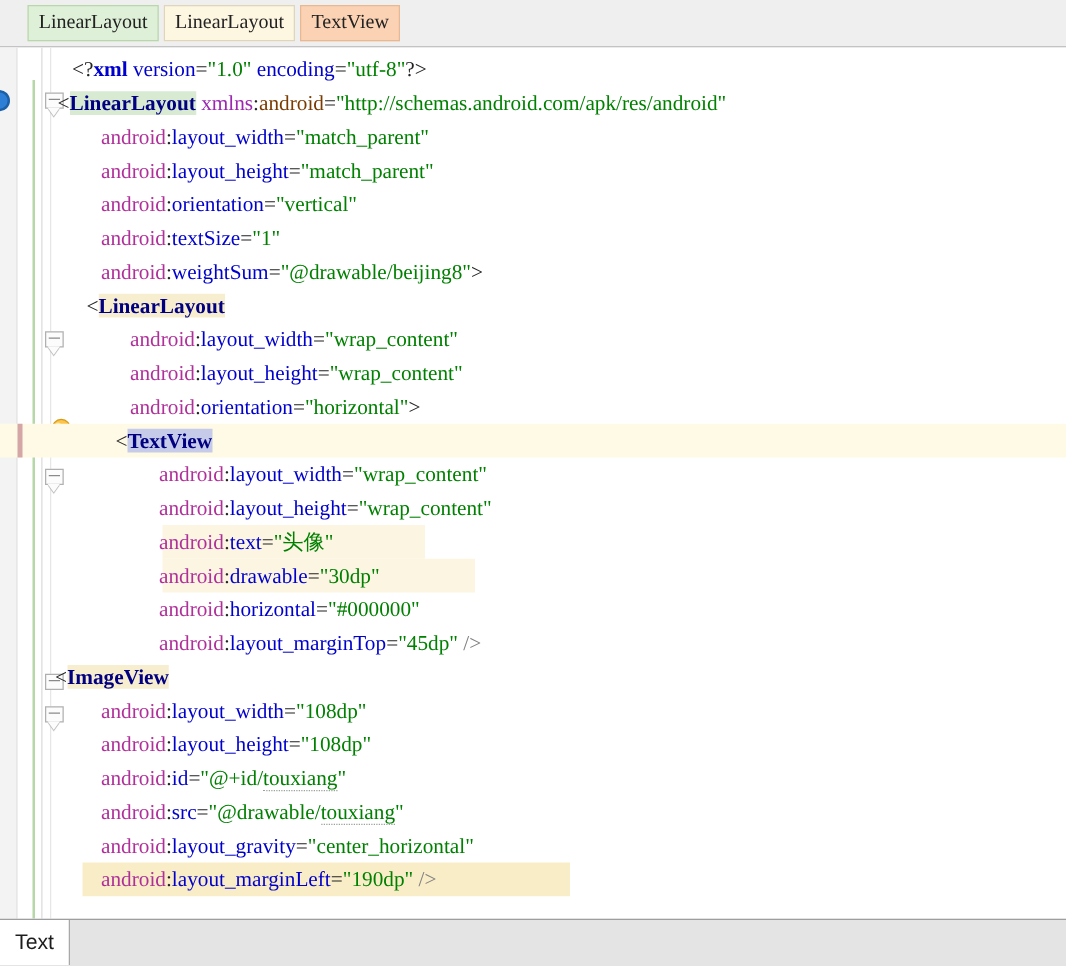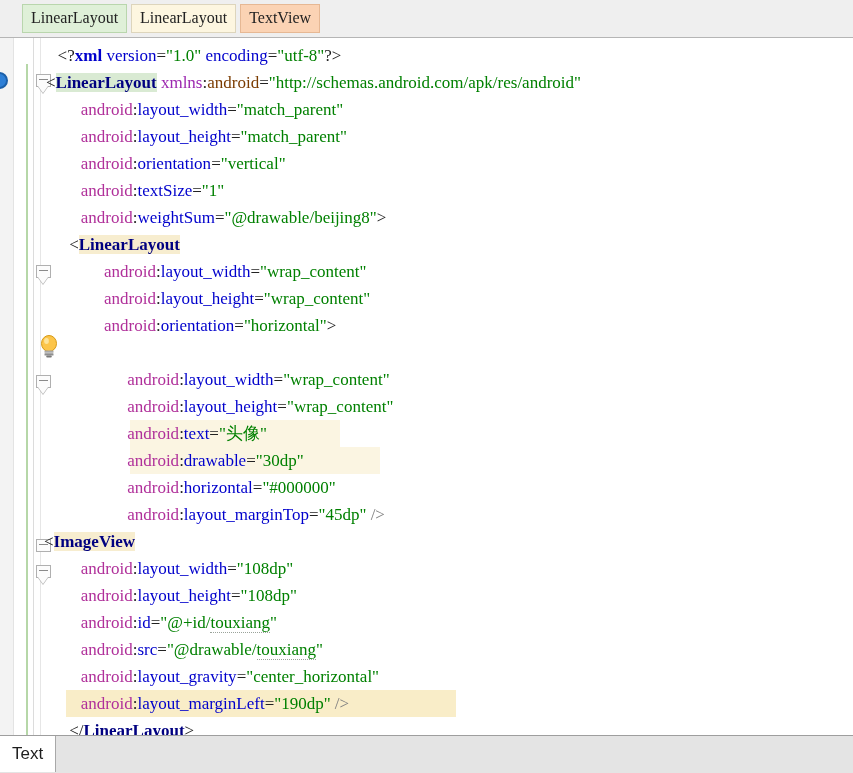--- a/index.html
+++ b/index.html
@@ -274,34 +274,34 @@
         <div class="line" style="top: 31px;"><div class="code-text" style="padding-left: 46px;"><span class="t-punct">&lt;</span><span class="t-tag hl-tagmatch">LinearLayout</span><span class="t-punct"> </span><span class="t-ns">xmlns</span><span class="t-punct">:</span><span class="t-ns-dark">android</span><span class="t-punct">=</span><span class="t-string">"http://schemas.android.com/apk/res/android"</span></div></div>
         <div class="line" style="top: 58px;"><div class="code-text" style="padding-left: 80.8px;"><span class="t-prefix">android</span><span class="t-punct">:</span><span class="t-attr">layout_width</span><span class="t-punct">=</span><span class="t-string">"match_parent"</span></div></div>
         <div class="line" style="top: 85px;"><div class="code-text" style="padding-left: 80.8px;"><span class="t-prefix">android</span><span class="t-punct">:</span><span class="t-attr">layout_height</span><span class="t-punct">=</span><span class="t-string">"match_parent"</span></div></div>
         <div class="line" style="top: 112px;"><div class="code-text" style="padding-left: 80.8px;"><span class="t-prefix">android</span><span class="t-punct">:</span><span class="t-attr">orientation</span><span class="t-punct">=</span><span class="t-string">"vertical"</span></div></div>
         <div class="line" style="top: 139px;"><div class="code-text" style="padding-left: 80.8px;"><span class="t-prefix">android</span><span class="t-punct">:</span><span class="t-attr">textSize</span><span class="t-punct">=</span><span class="t-string">"1"</span></div></div>
         <div class="line" style="top: 166px;"><div class="code-text" style="padding-left: 80.8px;"><span class="t-prefix">android</span><span class="t-punct">:</span><span class="t-attr">weightSum</span><span class="t-punct">=</span><span class="t-string">"@drawable/beijing8"</span><span class="t-punct">&gt;</span></div></div>
         <div class="line" style="top: 193px; text-decoration: underline;"><div class="code-text" style="padding-left: 69.2px;"><span class="t-punct">&lt;</span><span class="t-tag hl-token">LinearLayout</span></div></div>
         <div class="line" style="top: 220px;"><div class="code-text" style="padding-left: 104px;"><span class="t-prefix">android</span><span class="t-punct">:</span><span class="t-attr">layout_width</span><span class="t-punct">=</span><span class="t-string">"wrap_content"</span></div></div>
         <div class="line" style="top: 247px;"><div class="code-text" style="padding-left: 104px;"><span class="t-prefix">android</span><span class="t-punct">:</span><span class="t-attr">layout_height</span><span class="t-punct">=</span><span class="t-string">"wrap_content"</span></div></div>
         <div class="line" style="top: 274px;"><div class="code-text" style="padding-left: 104px;"><span class="t-prefix">android</span><span class="t-punct">:</span><span class="t-attr">orientation</span><span class="t-punct">=</span><span class="t-string">"horizontal"</span><span class="t-punct">&gt;</span></div></div>
+        <div class="line" style="top: 301px;"><div class="row-bg hl-current"></div><div class="change-bar"></div><div class="code-text" style="padding-left: 92.4px;"><span class="t-punct">&lt;</span><span class="t-tag sel">TextView</span></div></div>
         <div class="line" style="top: 328px;"><div class="code-text" style="padding-left: 127.2px;"><span class="t-prefix">android</span><span class="t-punct">:</span><span class="t-attr">layout_width</span><span class="t-punct">=</span><span class="t-string">"wrap_content"</span></div></div>
         <div class="line" style="top: 355px;"><div class="code-text" style="padding-left: 127.2px;"><span class="t-prefix">android</span><span class="t-punct">:</span><span class="t-attr">layout_height</span><span class="t-punct">=</span><span class="t-string">"wrap_content"</span></div></div>
         <div class="line" style="top: 382px;"><div class="row-bg hl-cream" style="left: 130px; width: 210px;"></div><div class="code-text" style="padding-left: 127.2px;"><span class="t-prefix">android</span><span class="t-punct">:</span><span class="t-attr">text</span><span class="t-punct">=</span><span class="t-string">"头像"</span></div></div>
         <div class="line" style="top: 409px;"><div class="row-bg hl-cream" style="left: 130px; width: 250px;"></div><div class="code-text" style="padding-left: 127.2px;"><span class="t-prefix">android</span><span class="t-punct">:</span><span class="t-attr">drawable</span><span class="t-punct">=</span><span class="t-string">"30dp"</span></div></div>
         <div class="line" style="top: 436px;"><div class="code-text" style="padding-left: 127.2px;"><span class="t-prefix">android</span><span class="t-punct">:</span><span class="t-attr">horizontal</span><span class="t-punct">=</span><span class="t-string">"#000000"</span></div></div>
         <div class="line" style="top: 463px;"><div class="code-text" style="padding-left: 127.2px;"><span class="t-prefix">android</span><span class="t-punct">:</span><span class="t-attr">layout_marginTop</span><span class="t-punct">=</span><span class="t-string">"45dp"</span><span class="t-punct"> </span><span class="t-gray">/&gt;</span></div></div>
         <div class="line" style="top: 490px;"><div class="code-text" style="padding-left: 44px;"><span class="t-punct">&lt;</span><span class="t-tag hl-token">ImageView</span></div></div>
         <div class="line" style="top: 517px;"><div class="code-text" style="padding-left: 80.8px;"><span class="t-prefix">android</span><span class="t-punct">:</span><span class="t-attr">layout_width</span><span class="t-punct">=</span><span class="t-string">"108dp"</span></div></div>
         <div class="line" style="top: 544px;"><div class="code-text" style="padding-left: 80.8px;"><span class="t-prefix">android</span><span class="t-punct">:</span><span class="t-attr">layout_height</span><span class="t-punct">=</span><span class="t-string">"108dp"</span></div></div>
         <div class="line" style="top: 571px;"><div class="code-text" style="padding-left: 80.8px;"><span class="t-prefix">android</span><span class="t-punct">:</span><span class="t-attr">id</span><span class="t-punct">=</span><span class="t-string">"@+id/</span><span class="t-unres">touxiang</span><span class="t-string">"</span></div></div>
         <div class="line" style="top: 598px;"><div class="code-text" style="padding-left: 80.8px;"><span class="t-prefix">android</span><span class="t-punct">:</span><span class="t-attr">src</span><span class="t-punct">=</span><span class="t-string">"@drawable/</span><span class="t-unres">touxiang</span><span class="t-string">"</span></div></div>
         <div class="line" style="top: 625px;"><div class="code-text" style="padding-left: 80.8px;"><span class="t-prefix">android</span><span class="t-punct">:</span><span class="t-attr">layout_gravity</span><span class="t-punct">=</span><span class="t-string">"center_horizontal"</span></div></div>
         <div class="line" style="top: 652px;"><div class="row-bg hl-tan" style="left: 66px; width: 390px;"></div><div class="code-text" style="padding-left: 80.8px;"><span class="t-prefix">android</span><span class="t-punct">:</span><span class="t-attr">layout_marginLeft</span><span class="t-punct">=</span><span class="t-string">"190dp"</span><span class="t-punct"> </span><span class="t-gray">/&gt;</span></div></div>
-        <div class="line" style="top: 679px;"><div class="code-text" style="padding-left: 69.2px;"><span class="t-punct">&lt;/</span><span class="t-tag">LinearLayout</span><span class="t-punct">&gt;</span></div></div>
       </div>
 
   </div>
 
   <div id="bottom-bar">
       <div class="btab active">Text</div>
       <div id="bottom-filler"></div>
     </div>
 
 </div>

